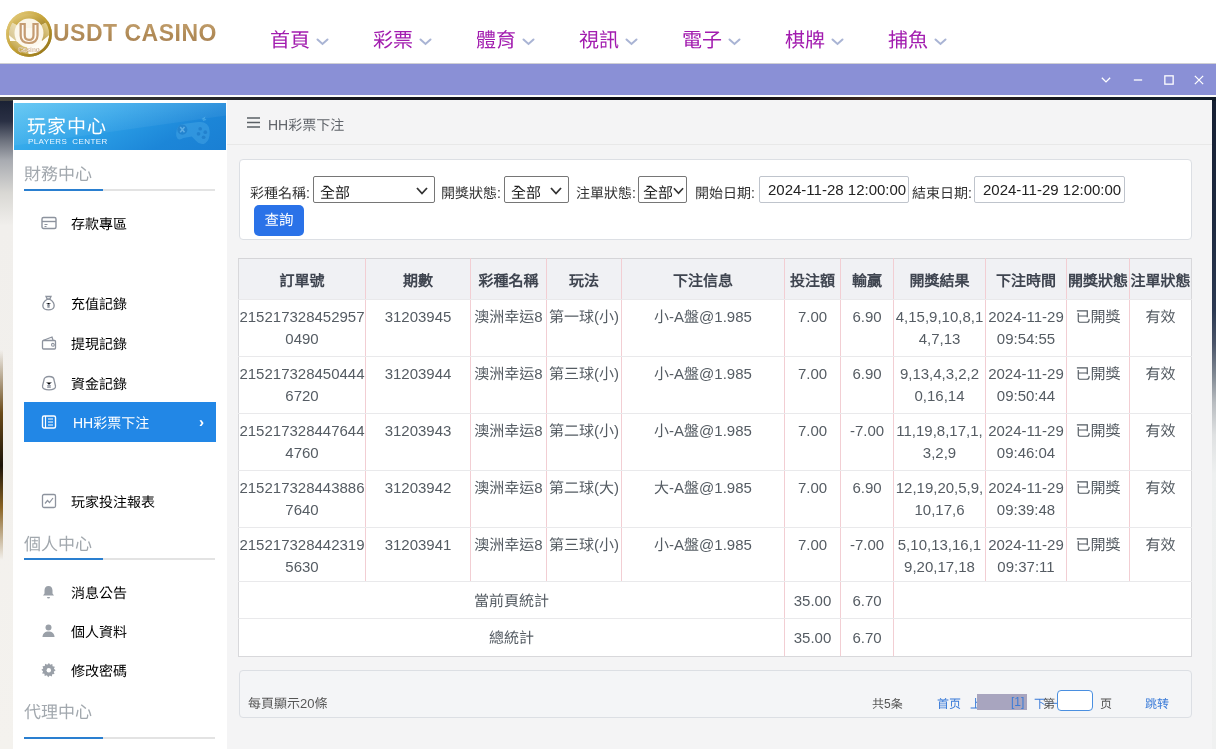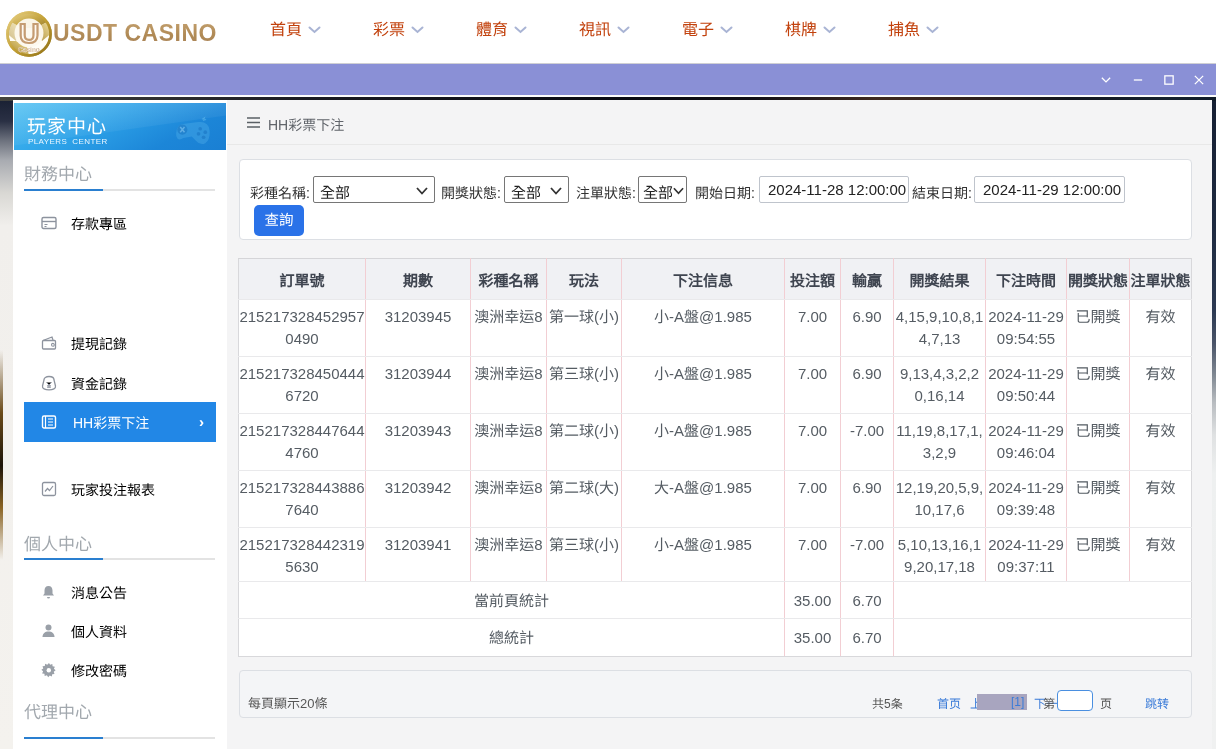--- a/index.html
+++ b/index.html
@@ -5,21 +5,21 @@
 * { margin:0; padding:0; box-sizing:border-box; }
 html,body { width:1216px; height:749px; overflow:hidden; font-family:"Liberation Sans",sans-serif; }
 body { position:relative; background:#fff; }
 .abs { position:absolute; }
 
 
 .header { position:absolute; left:0; top:0; width:1216px; height:63px; background:#fff; }
 .logo-text { position:absolute; left:53px; top:20px; font-size:23px; font-weight:bold; letter-spacing:0.5px;
   background:linear-gradient(180deg,#c5a271 0%, #b08a55 55%, #a8835a 100%);
   -webkit-background-clip:text; background-clip:text; color:transparent; }
-.nav-item { position:absolute; top:16px; font-size:16px; color:#c2410c; white-space:nowrap; }
+.nav-item { position:absolute; top:24px; font-size:20px; color:#a21caf; white-space:nowrap; }
 .nav-item svg { margin-left:6px; vertical-align:1px; }
 
 
 .titlebar { position:absolute; left:0; top:63px; width:1216px; height:32px; background:#8a90d6; border-top:1px solid #cfcfd3; }
 .winbtn { position:absolute; top:10px; width:12px; height:12px; }
 
 
 .desktop { position:absolute; left:0; top:95px; width:1216px; height:654px; background:#f2f1ef; }
 .whiteline { position:absolute; left:0; top:0; width:1216px; height:2px; background:#fdfdfd; }
 .darkband { position:absolute; left:0; top:2px; width:1216px; height:3.5px; background:linear-gradient(90deg,#45453f 0%,#1a1b22 25%,#0a0b12 52%,#121016 62%,#3e2a20 72%,#35231c 78%,#131720 88%,#16222e 96%,#101b28 100%); }
@@ -185,20 +185,28 @@
         </div>
 
       <div class="sb-item" style="top:103px">
         <svg class="ic" width="16" height="16" viewBox="0 0 16 16">
             <rect x="1" y="2.5" width="14" height="11" rx="1.5" fill="none" stroke="#8d939e" stroke-width="1.4"></rect>
             <path d="M1 6.5 H15" stroke="#8d939e" stroke-width="1.4"></path>
             <path d="M3.5 9.5 H6.5 M3.5 11.5 H5.5" stroke="#8d939e" stroke-width="1.1"></path>
           </svg>
         <div class="tx">存款專區</div>
       </div>
+      <div class="sb-item" style="top:183px">
+        <svg class="ic" width="15" height="16" viewBox="0 0 15 16">
+            <path d="M5 1.5 H10 L8.8 4.2 H6.2 Z" fill="none" stroke="#8d939e" stroke-width="1.3"></path>
+            <path d="M6.2 4.2 C2.5 6.5 1.5 9.5 2 11.8 C2.6 14.2 5 14.8 7.5 14.8 C10 14.8 12.4 14.2 13 11.8 C13.5 9.5 12.5 6.5 8.8 4.2 Z" fill="none" stroke="#8d939e" stroke-width="1.3"></path>
+            <path d="M5.5 8 L7.5 10 L9.5 8 M7.5 10 V12.5 M6 10.7 H9 M6 12 H9" stroke="#8d939e" stroke-width="1"></path>
+          </svg>
+        <div class="tx">充值記錄</div>
+      </div>
       <div class="sb-item" style="top:223px">
         <svg class="ic" width="16" height="16" viewBox="0 0 16 16">
             <path d="M2 5.5 L11 2 L12 5" fill="none" stroke="#8d939e" stroke-width="1.3"></path>
             <rect x="1.5" y="5.5" width="13" height="8.5" rx="1" fill="none" stroke="#8d939e" stroke-width="1.3"></rect>
             <path d="M10.5 9.8 a1.4 1.4 0 1 0 2.8 0 a1.4 1.4 0 1 0 -2.8 0" fill="none" stroke="#8d939e" stroke-width="1.1"></path>
           </svg>
         <div class="tx">提現記錄</div>
       </div>
       <div class="sb-item" style="top:263px">
         <svg class="ic" width="16" height="16" viewBox="0 0 16 16">
@@ -209,21 +217,21 @@
       </div>
       <div class="sb-item sel" style="top:302px">
         <svg class="ic" width="16" height="16" viewBox="0 0 16 16" style="left:17px">
             <rect x="1.5" y="2" width="13" height="12" rx="1.5" fill="none" stroke="#fff" stroke-width="1.4"></rect>
             <path d="M4.5 2 V14" stroke="#fff" stroke-width="1.2"></path>
             <path d="M7 5 H12 M7 8 H12 M7 11 H12" stroke="#fff" stroke-width="1.2"></path>
           </svg>
         <div class="tx" style="left:49px">HH彩票下注</div>
         <div class="arrow">›</div>
       </div>
-      <div class="sb-item" style="top:369px">
+      <div class="sb-item" style="top:381px">
         <svg class="ic" width="16" height="16" viewBox="0 0 16 16">
             <rect x="1.5" y="1.5" width="13" height="13" rx="1.5" fill="none" stroke="#8d939e" stroke-width="1.3"></rect>
             <path d="M4 10.5 L6.5 7.5 L8.5 9.5 L12 5" fill="none" stroke="#8d939e" stroke-width="1.2"></path>
           </svg>
         <div class="tx">玩家投注報表</div>
       </div>
 
       <div class="sb-sec" style="top:430px">個人中心</div>
       <div class="sb-line" style="top:458px">
           <i></i>

